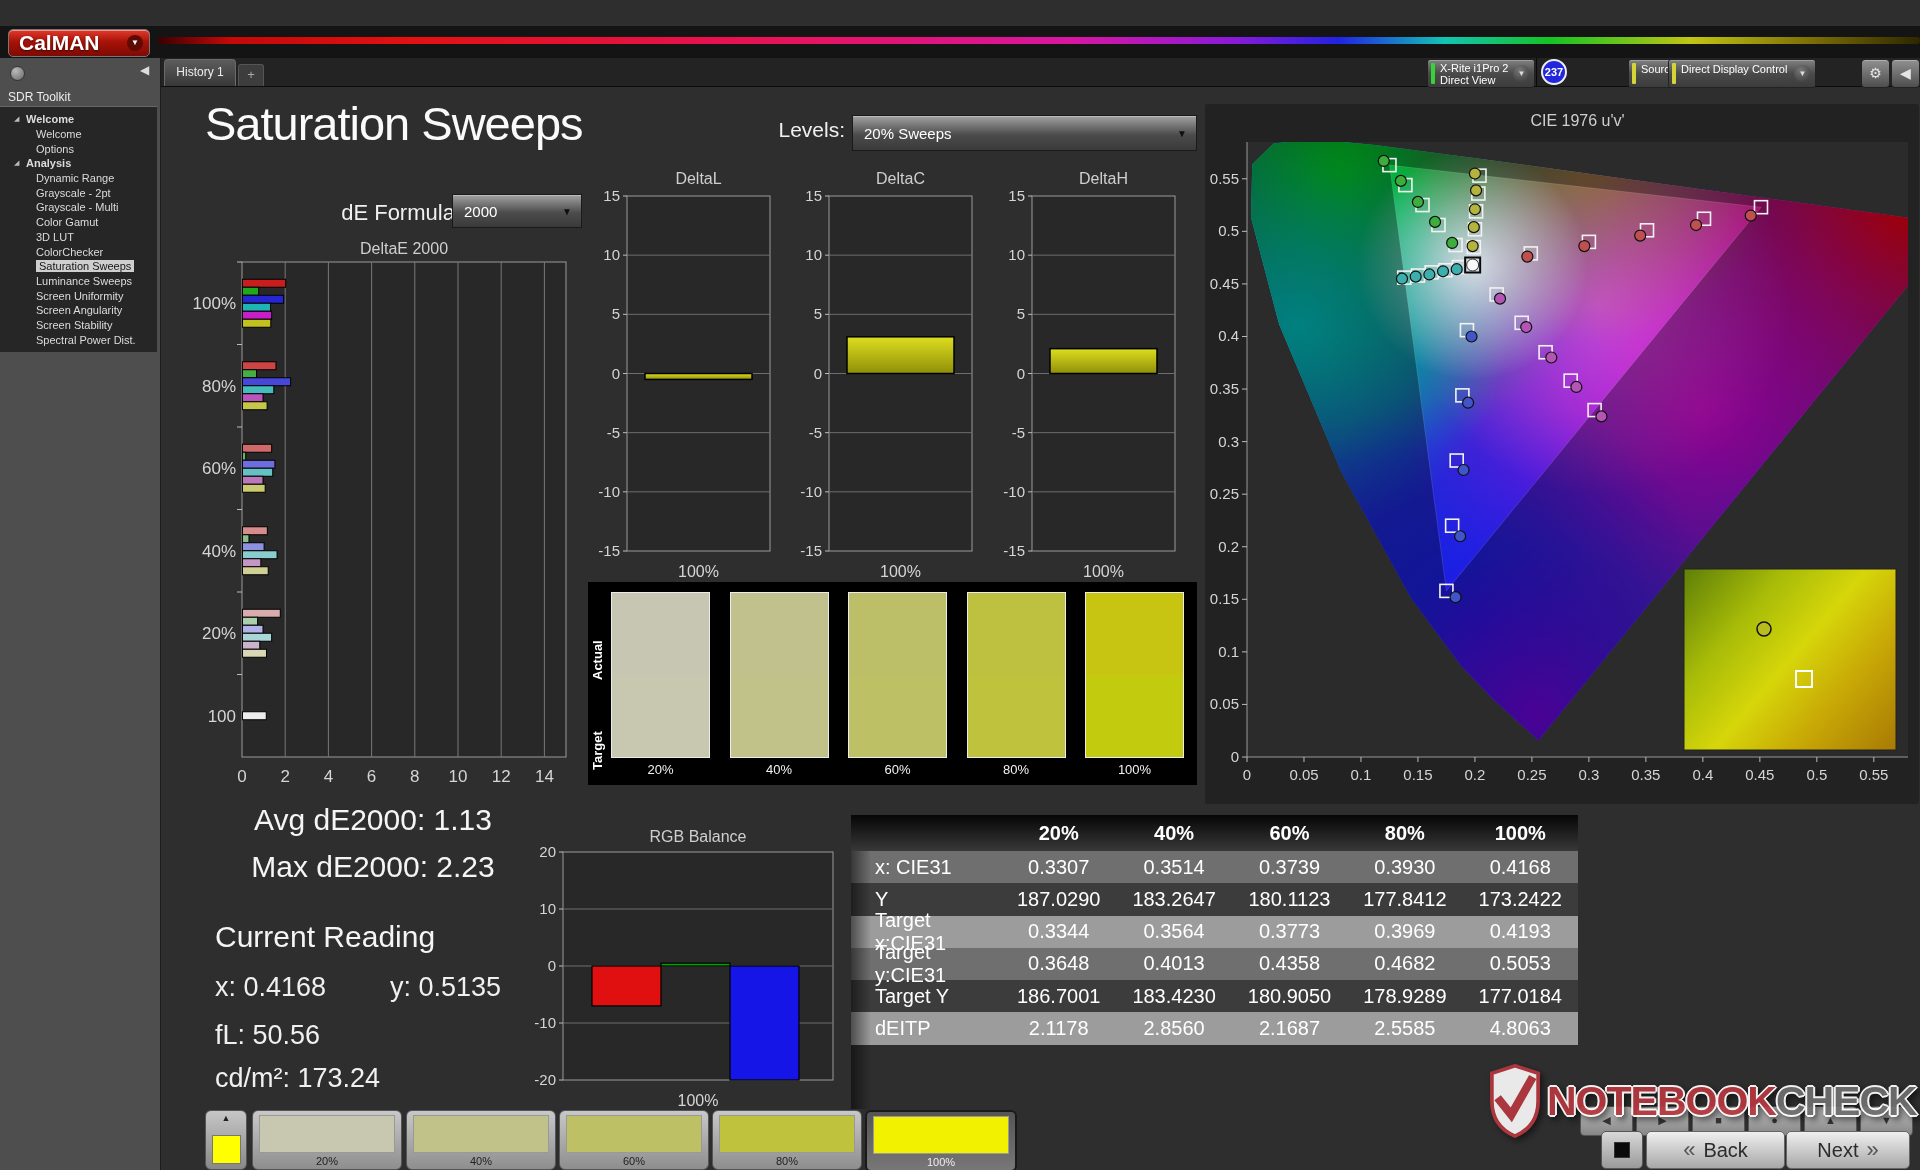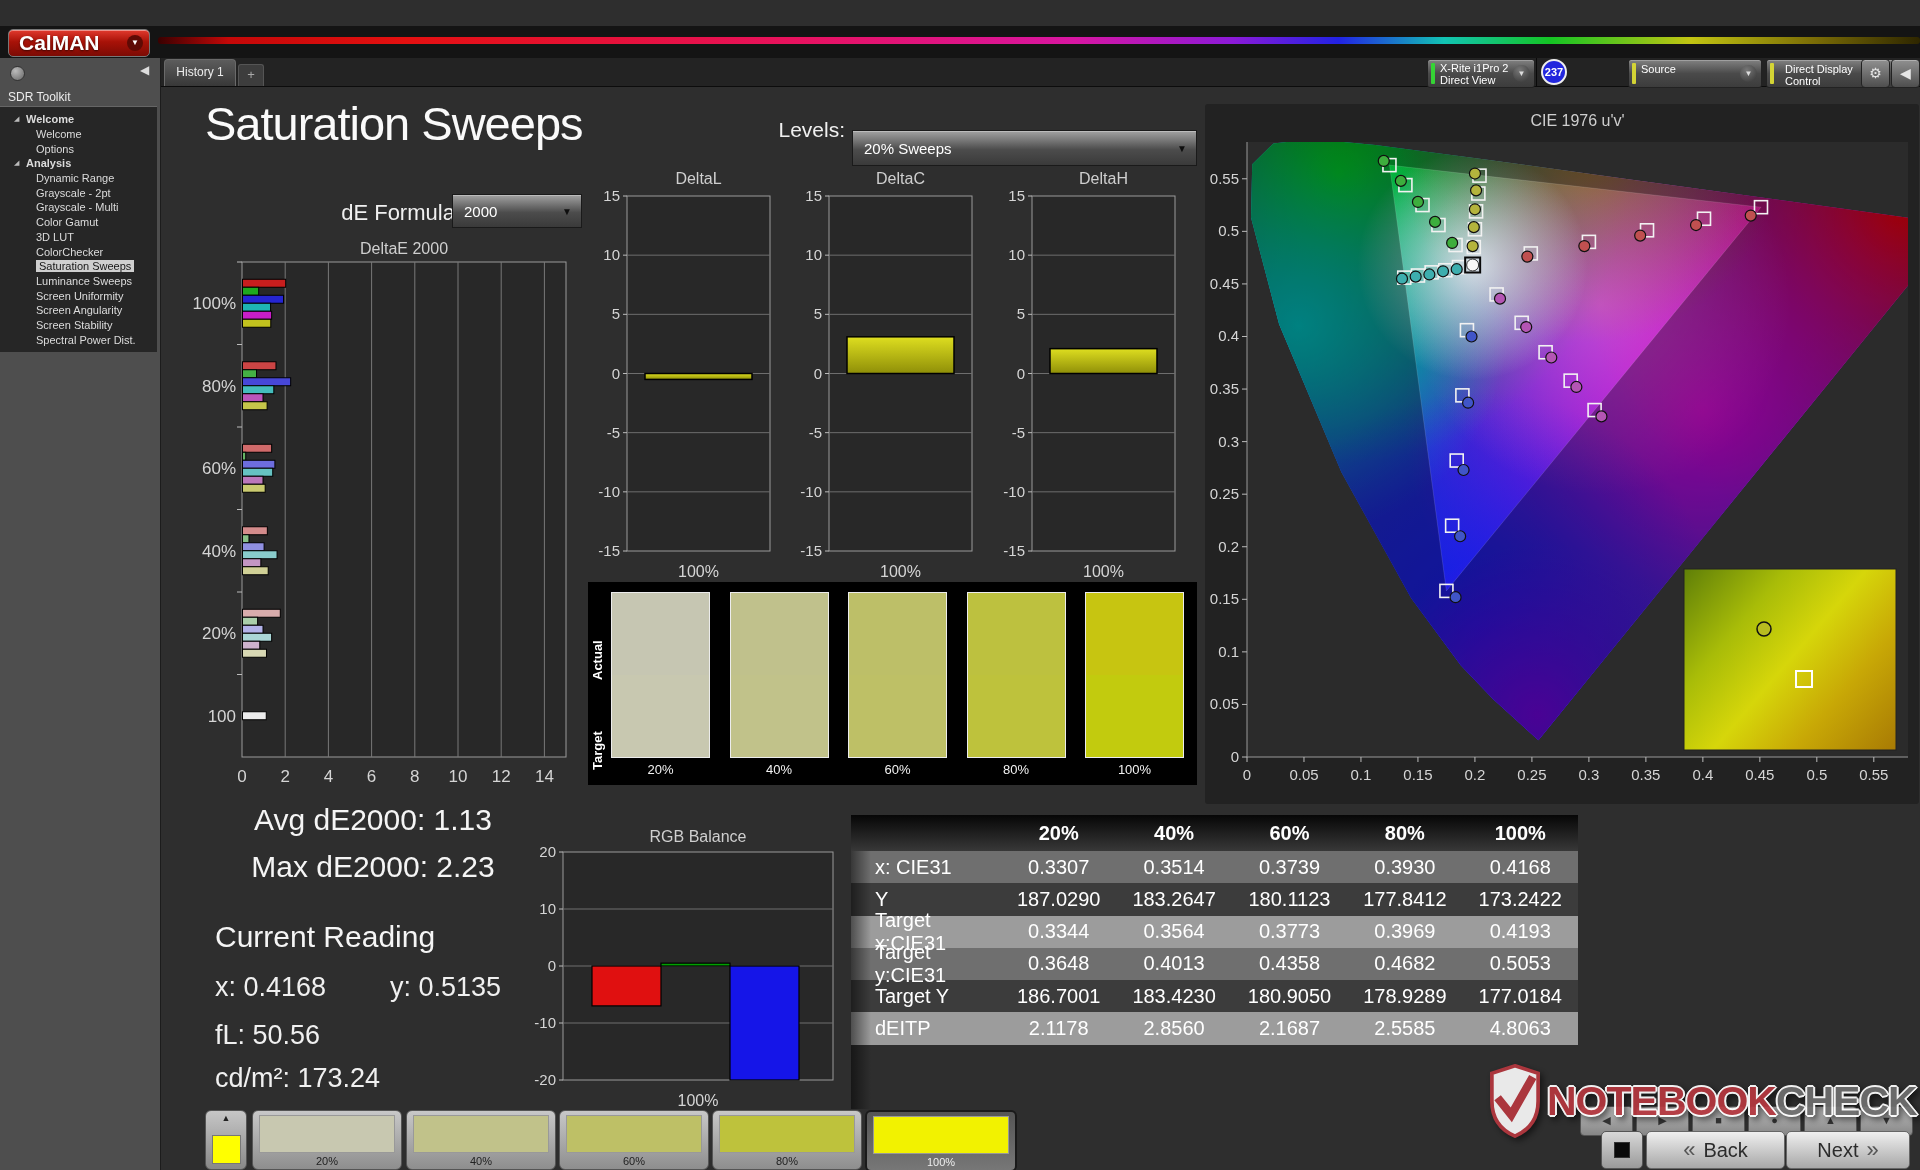--- a/index.html
+++ b/index.html
@@ -62,21 +62,21 @@
   .tree-row .tl{margin-left:36px;}
   .tree-row.group .tl{margin-left:2px;}
   .tree-row.sel .tl{background:#cfcfcf;color:#161616;padding:0 3px;}
   
   .main-title{left:205px;top:96px;font-size:47px;font-weight:300;color:#fafafa;letter-spacing:-1px;}
   .lvl-label{left:700px;top:118px;width:145px;text-align:right;font-size:21px;color:#f0f0f0;}
   .dd{background:linear-gradient(#a2a2a2,#4c4c4c 55%,#3a3a3a);border:1px solid #1a1a1a;
       color:#fff;display:flex;align-items:center;box-shadow:inset 0 1px 0 rgba(255,255,255,.3);}
   .dd .ddtxt{flex:1;padding-left:11px;}
   .dd .ddarr{color:#0e0e0e;font-size:10px;padding-right:9px;}
-  .dd-levels{left:852px;top:130px;width:343px;height:34px;font-size:15px;}
+  .dd-levels{left:852px;top:115px;width:343px;height:34px;font-size:15px;}
   .fml-label{left:336px;top:200px;width:125px;text-align:right;font-size:22px;color:#f0f0f0;}
   .dd-formula{left:452px;top:194px;width:128px;height:32px;font-size:15px;}
   .bigline{color:#f5f5f5;font-size:30px;font-weight:300;}
   .avgbox{left:203px;top:803px;width:340px;text-align:center;}
   .avgbox div{margin-bottom:13px;}
   .cur-title{left:215px;top:920px;font-size:30px;font-weight:300;color:#f5f5f5;}
   .cur-line{font-size:27px;font-weight:300;color:#f0f0f0;}
   
   .swpanel{left:588px;top:582px;width:609px;height:203px;background:#000;}
   .vlab{color:#fff;font-size:13px;font-weight:bold;writing-mode:vertical-rl;transform:rotate(180deg);}
@@ -151,21 +151,21 @@
     </span>
     <span class="carr">▼</span>
   </div>
   <div class="abs divline"></div>
   <div class="abs badge">237</div>
   <div class="abs ctrl" style="left:1628px;width:132px;">
     <span class="cbar" style="background:#d4d435;"></span>
     <span class="ctxt" style="align-self:flex-start;padding-top:3px;">Source</span>
     <span class="carr">▼</span>
   </div>
-  <div class="abs ctrl" style="left:1766px;width:146px;gap:6px;">
+  <div class="abs ctrl" style="left:1668px;width:146px;">
     <span class="cbar" style="background:#d4d435;"></span>
     <span class="ctxt" style="align-self:flex-start;padding-top:3px;">Direct Display Control</span>
     <span class="carr">▼</span>
   </div>
   <div class="abs sqbtn" style="left:1861px;"><span>⚙</span></div>
   <div class="abs sqbtn" style="left:1891px;"><span>◀</span></div>
 
   <div class="abs sidebar"></div>
   <div class="abs sb-radio"></div>
   <div class="abs sb-collapse">◀</div>

